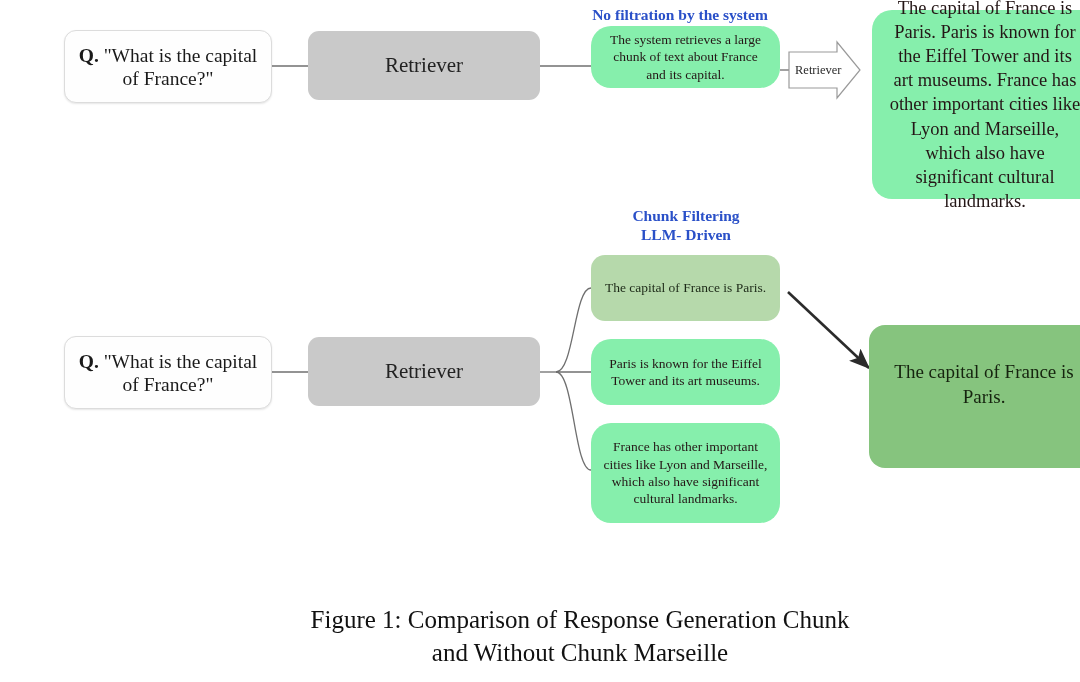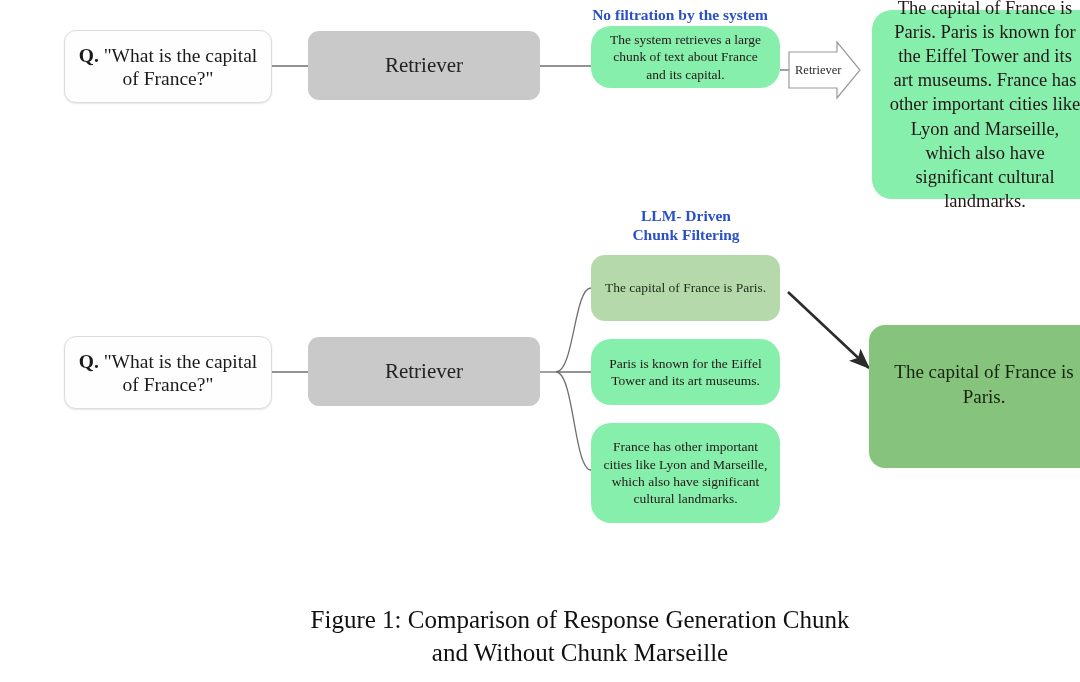--- a/index.html
+++ b/index.html
@@ -182,22 +182,22 @@
 
   <div class="response-arrow" style="left:749px; top:42px; width:71px; height:56px;">
     <span class="arrow-text">Retriever</span>
   </div>
 
   <div class="node pink-box resp-big" style="left:832px; top:10px; width:226px; height:189px;">
     <span>The capital of France is Paris. Paris is known for the Eiffel Tower and its art museums. France has other important cities like Lyon and Marseille, which also have significant cultural landmarks.</span>
   </div>
 
   <div class="blue-label" style="left:556px; top:207px; width:180px;">
+    <div>Chunk Filtering</div>
     <div>LLM- Driven</div>
-    <div>Chunk Filtering</div>
   </div>
 
   <div class="node q-box" style="left:24px; top:336px; width:208px; height:73px;">
     <div>
       <span class="qlabel">Q.</span>
       <span>"What is the capital of France?"</span>
     </div>
   </div>
 
   <div class="node retriever-box" style="left:268px; top:337px; width:232px; height:69px;">

